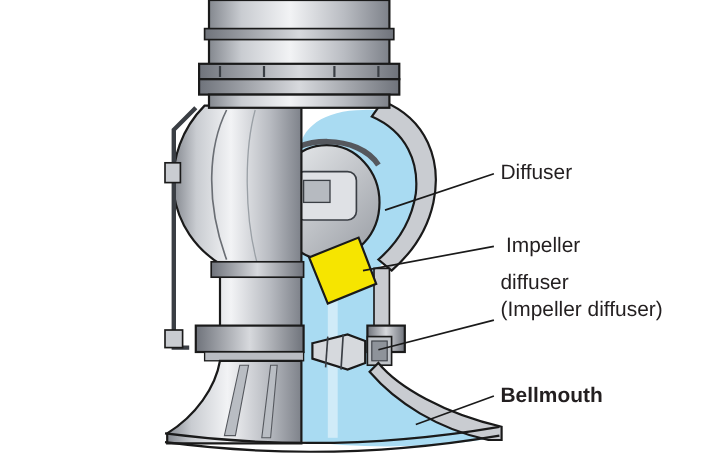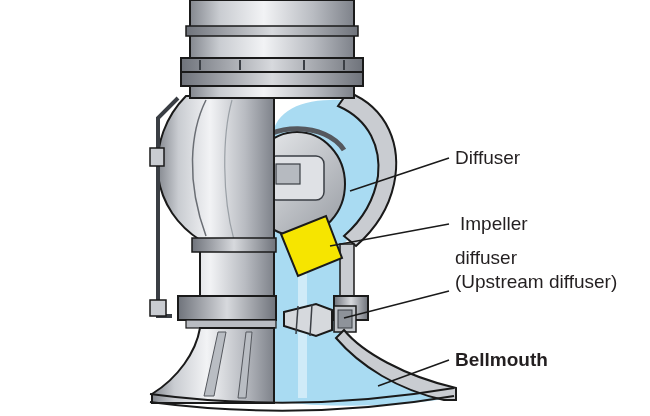--- a/index.html
+++ b/index.html
@@ -146,18 +146,18 @@
     <line x1="344" y1="318" x2="449" y2="291" stroke="#1a1a1a" stroke-width="1.5"></line>
     <line x1="378" y1="386" x2="449" y2="360" stroke="#1a1a1a" stroke-width="1.5"></line>
   </svg>
 
   <div id="label-diffuser" class="callout">Diffuser</div>
 
   <div id="label-impeller" class="callout">Impeller</div>
 
   <div id="label-preswirl" class="callout">
     <div>diffuser</div>
-    <div>(Upstream diffuser)</div>
+    <div>(Impeller diffuser)</div>
   </div>
 
   <div id="label-bellmouth" class="callout">Bellmouth</div>
 
 </div>
 
 </body></html>

